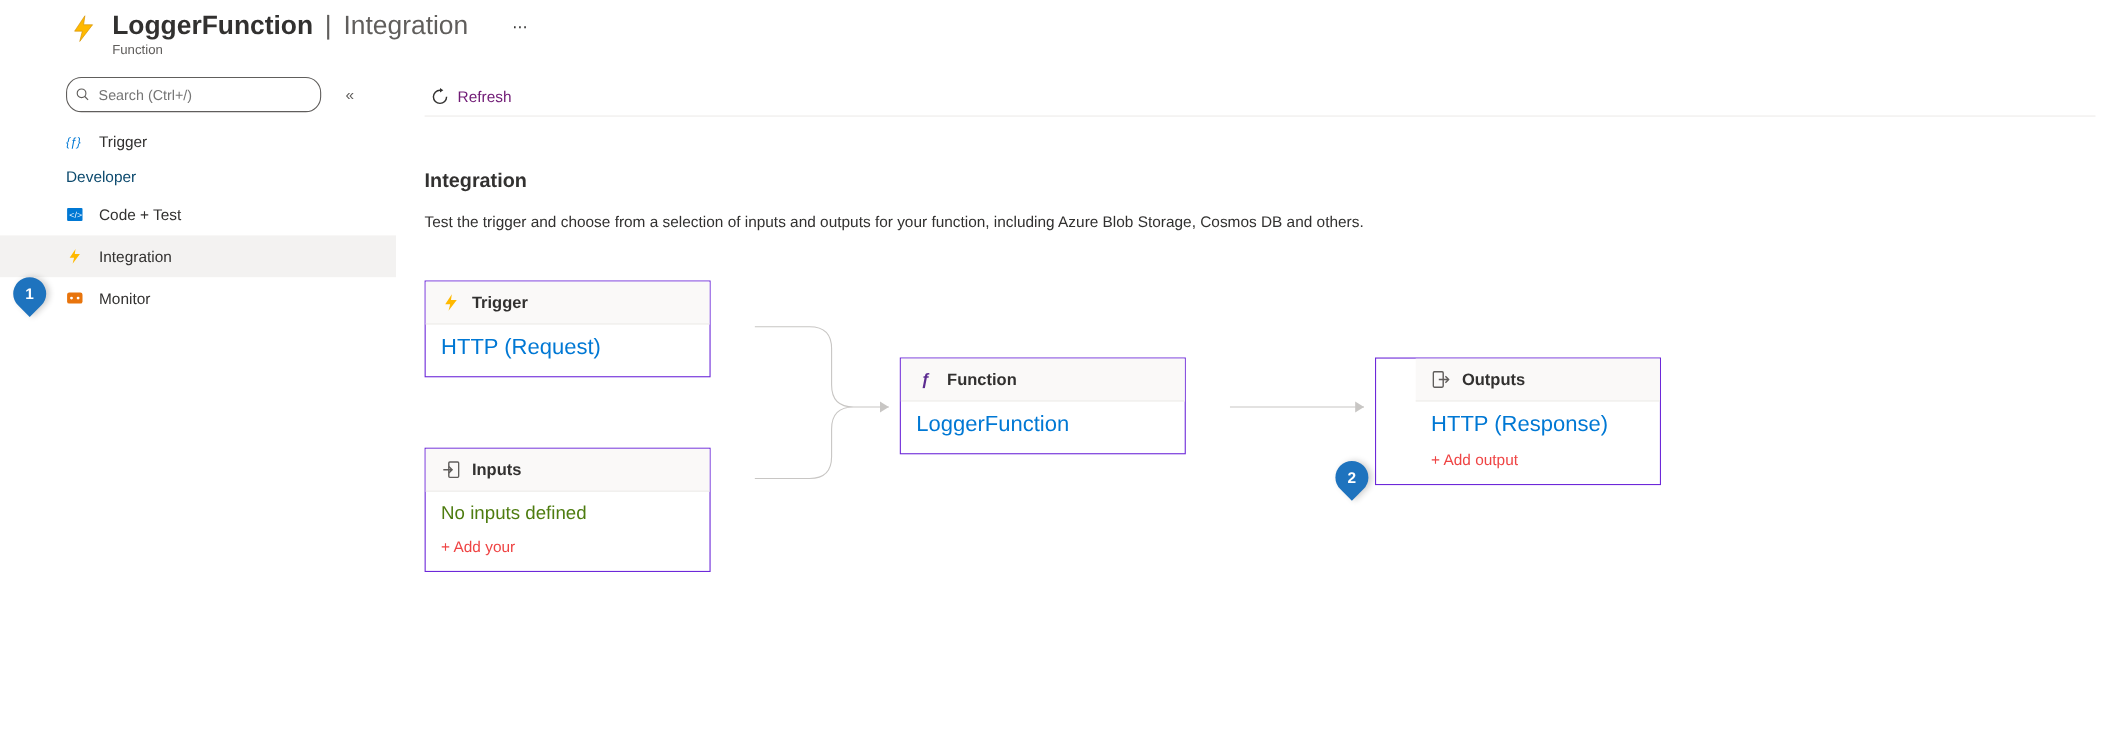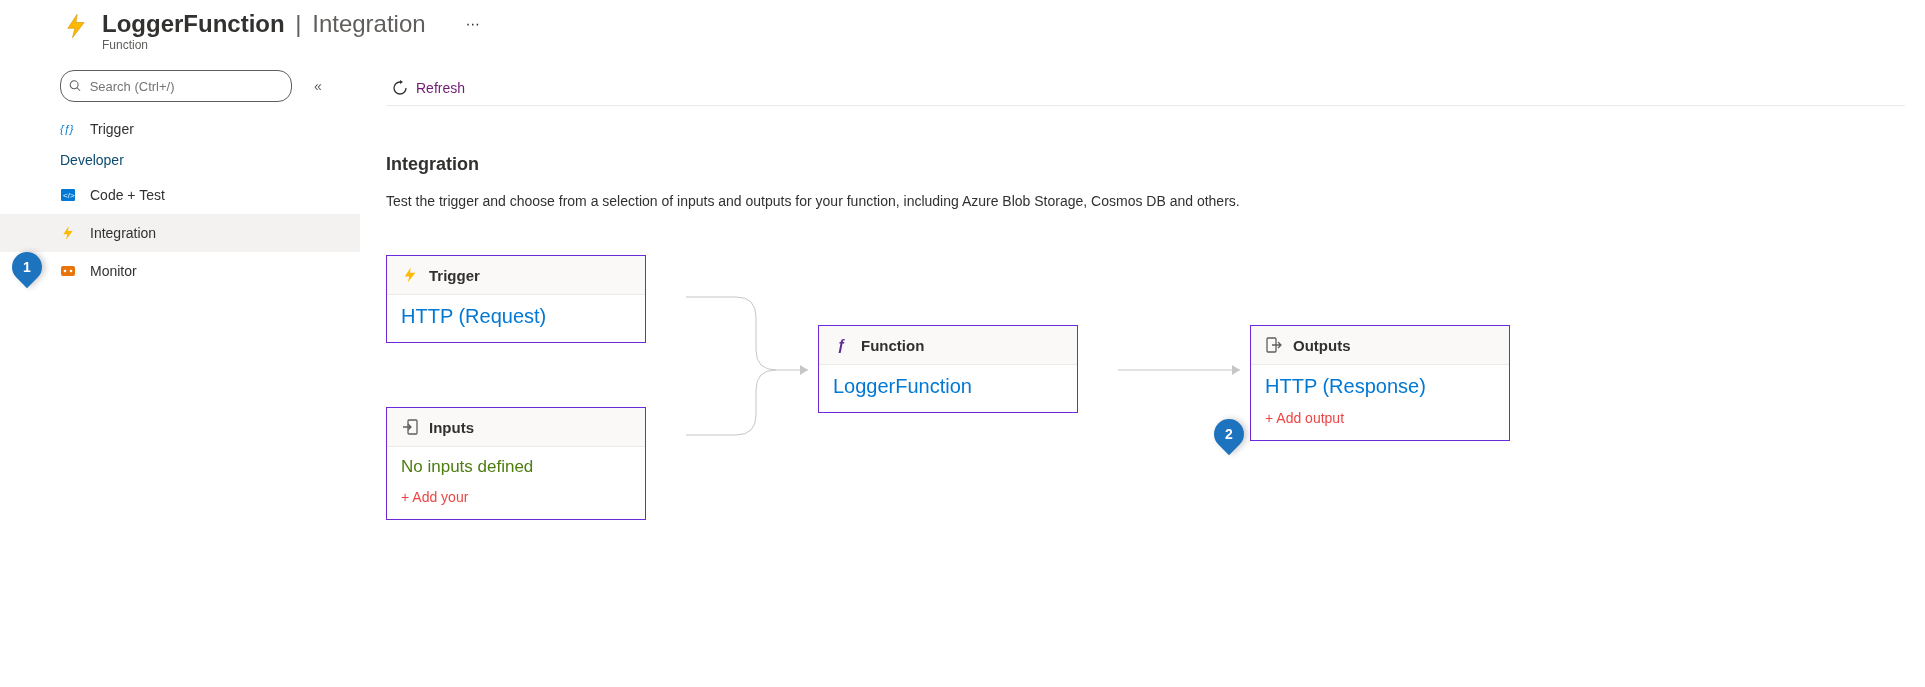--- a/index.html
+++ b/index.html
@@ -188,21 +188,21 @@
                   <text x="3" y="13" font-size="15" font-style="italic" fill="#5c2d91" font-family="serif">ƒ</text>
                 </svg>
             </span>
             <span>Function</span>
           </div>
           <div class="card-body">
             <span class="card-link">LoggerFunction</span>
           </div>
         </div>
 
-        <div class="card" style="left:864px; top:70px;">
+        <div class="card" style="left:864px; top:70px;padding-left:36px;">
           <div class="card-header">
             <span class="hicon">
               <svg width="16" height="16" viewBox="0 0 16 16">
                   <rect x="1" y="1" width="9" height="14" rx="1" fill="none" stroke="#605e5c" stroke-width="1.3"></rect>
                   <path d="M6 8 L15 8 M12 5 L15 8 L12 11" fill="none" stroke="#605e5c" stroke-width="1.3"></path>
                 </svg>
             </span>
             <span>Outputs</span>
           </div>
           <div class="card-body">

